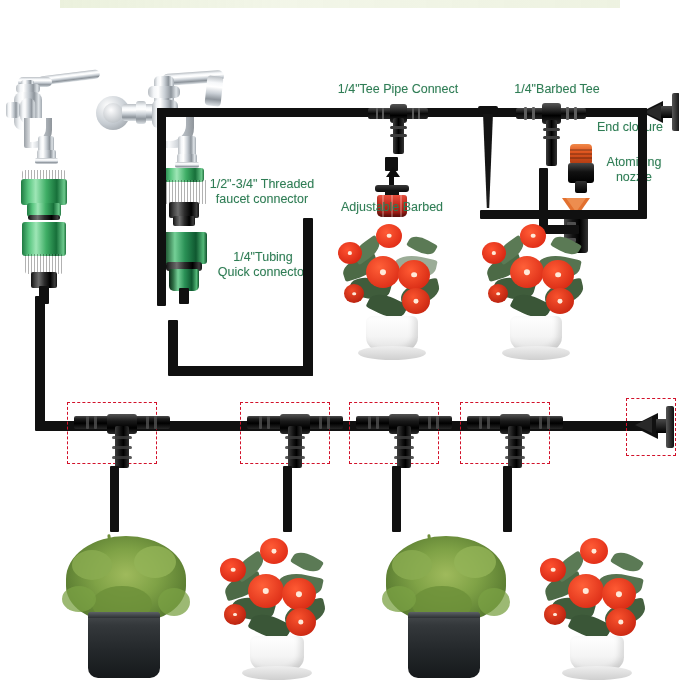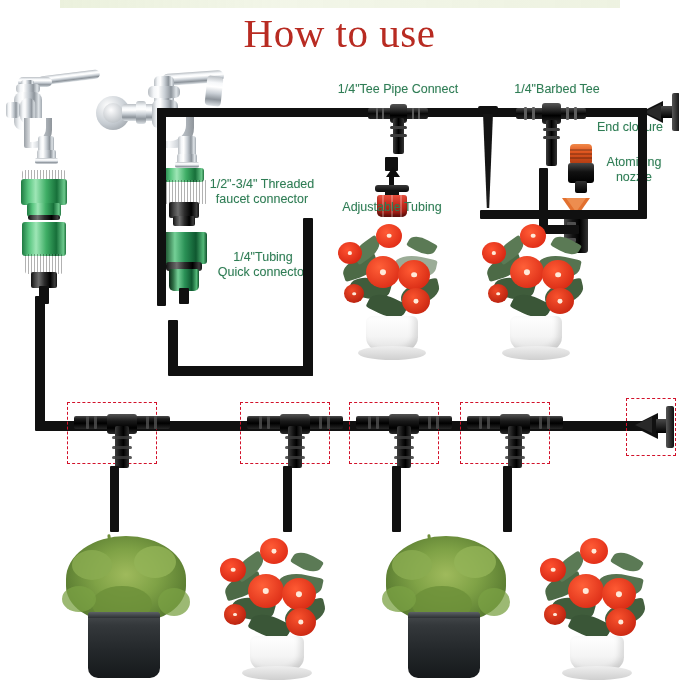--- a/index.html
+++ b/index.html
@@ -177,21 +177,20 @@
   }
   .twig{position:absolute;background:#6f8f3a;border-radius:2px;}
 </style>
 </head>
 <body>
 
 <div id="stage">
 
   <div class="abs" id="watermark"></div>
 
-  <div class="abs" id="title">How to use</div>
 
   <div class="abs" style="left:4px;top:58px;width:110px;height:110px;">
 
     <div class="abs chrome-h" style="left:34px;top:15px;width:62px;height:9px;border-radius:5px;transform:rotate(-7deg);"></div>
     <div class="abs chrome-h" style="left:14px;top:19px;width:34px;height:10px;border-radius:5px;"></div>
 
     <div class="abs chrome-v" style="left:17px;top:22px;width:13px;height:18px;border-radius:3px;"></div>
     <div class="abs chrome-v" style="left:12px;top:26px;width:24px;height:9px;border-radius:4px;"></div>
 
     <div class="abs chrome-v" style="left:10px;top:34px;width:28px;height:38px;border-radius:8px;"></div>
@@ -274,21 +273,21 @@
   <div class="abs dripper" style="left:372px;top:175px;">
     <div class="arrow"></div>
       <div class="astem"></div>
     <div class="wing"></div>
     <div class="neck"></div>
     <div class="cup"></div>
     <div class="cupl" style="left:10px;"></div>
     <div class="cupl" style="left:19px;"></div>
     <div class="cupl" style="left:28px;"></div>
   </div>
-  <div class="abs lbl c" style="left:330px;top:200px;width:124px;">Adjustable Tubing</div>
+  <div class="abs lbl c" style="left:330px;top:200px;width:124px;">Adjustable Barbed</div>
 
   <div class="abs" style="left:483px;top:113px;width:10px;height:95px;background:linear-gradient(180deg,#141414 0%,#141414 55%,#1c1c1c 100%);clip-path:polygon(0 0,100% 0,62% 100%,38% 100%);"></div>
   <div class="abs pipe" style="left:478px;top:106px;width:20px;height:8px;border-radius:2px;"></div>
 
   <div class="abs" style="left:516px;top:98px;width:70px;height:70px;">
     <div class="abs" style="left:0;top:10px;width:70px;height:11px;background:linear-gradient(180deg,#4a4a4a,#0a0a0a 50%,#232323);border-radius:2px;"></div>
     <div class="abs" style="left:8px;top:9px;width:3px;height:13px;background:#5d5d5d;border-radius:1px;"></div>
     <div class="abs" style="left:16px;top:9px;width:3px;height:13px;background:#5d5d5d;border-radius:1px;"></div>
     <div class="abs" style="left:50px;top:9px;width:3px;height:13px;background:#5d5d5d;border-radius:1px;"></div>
     <div class="abs" style="left:58px;top:9px;width:3px;height:13px;background:#5d5d5d;border-radius:1px;"></div>

